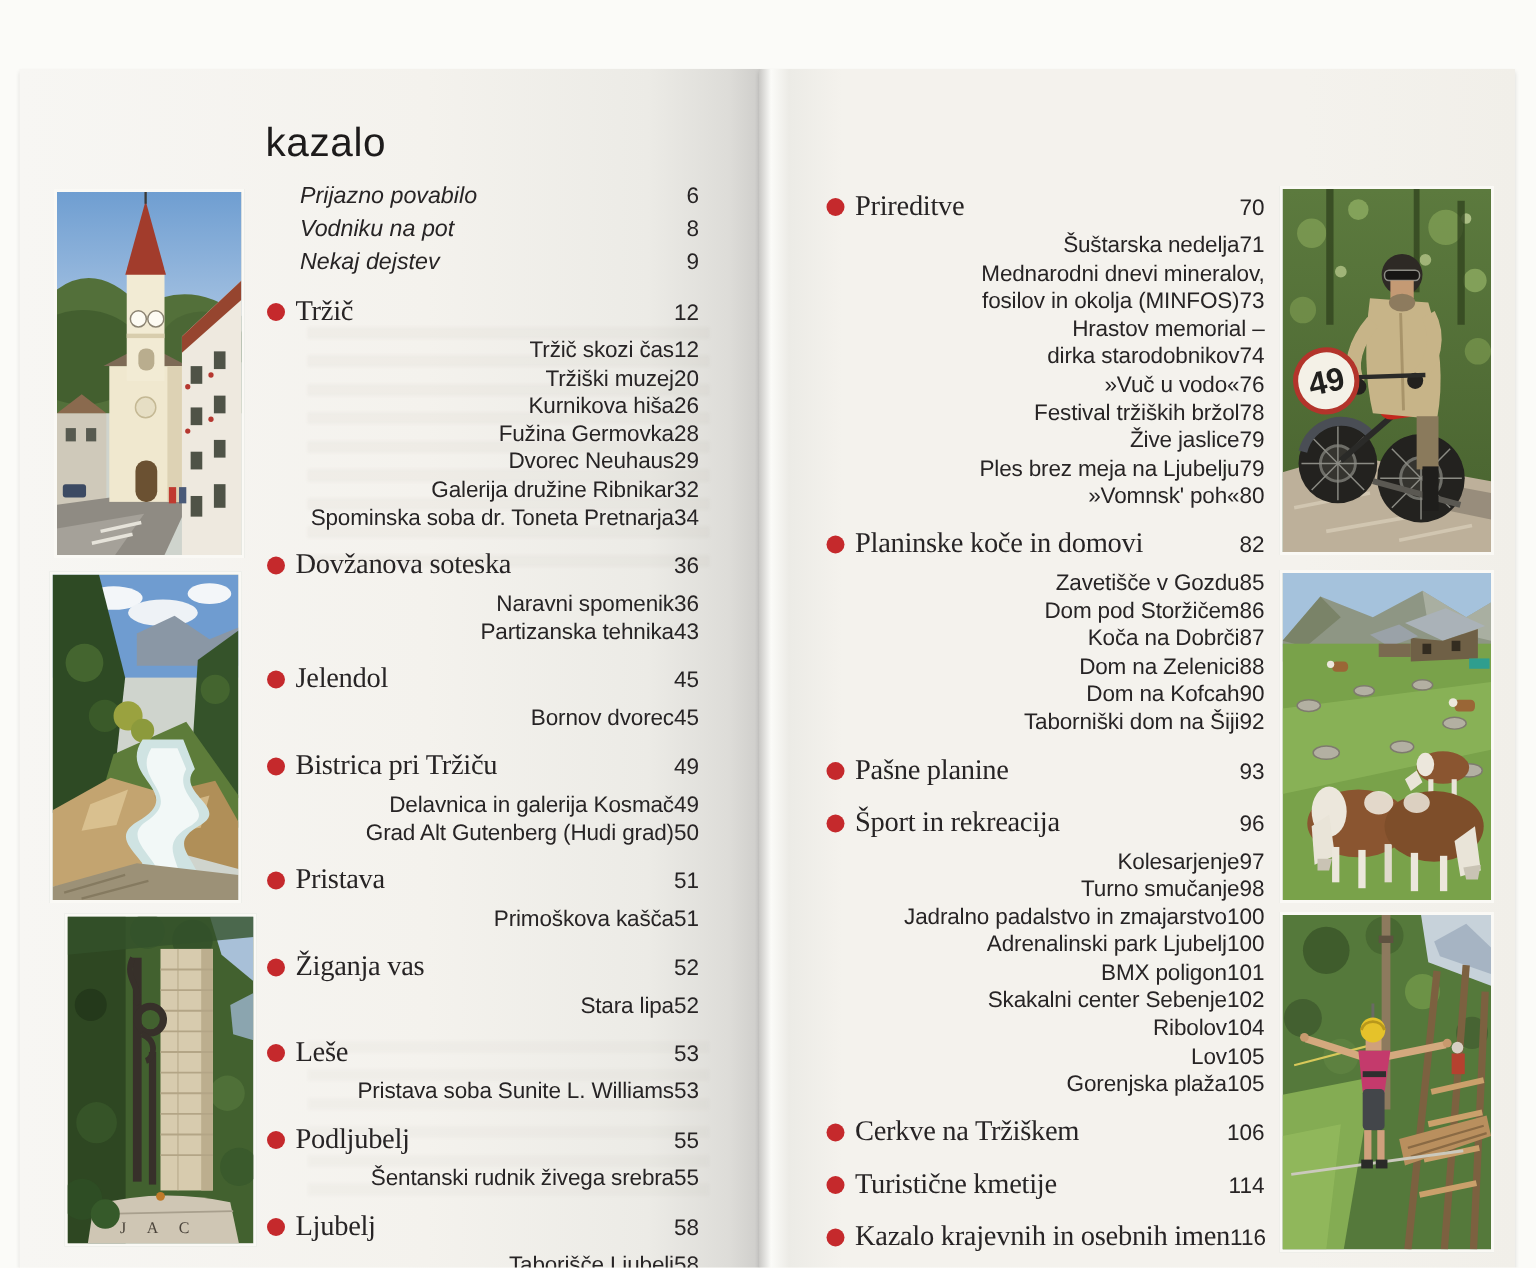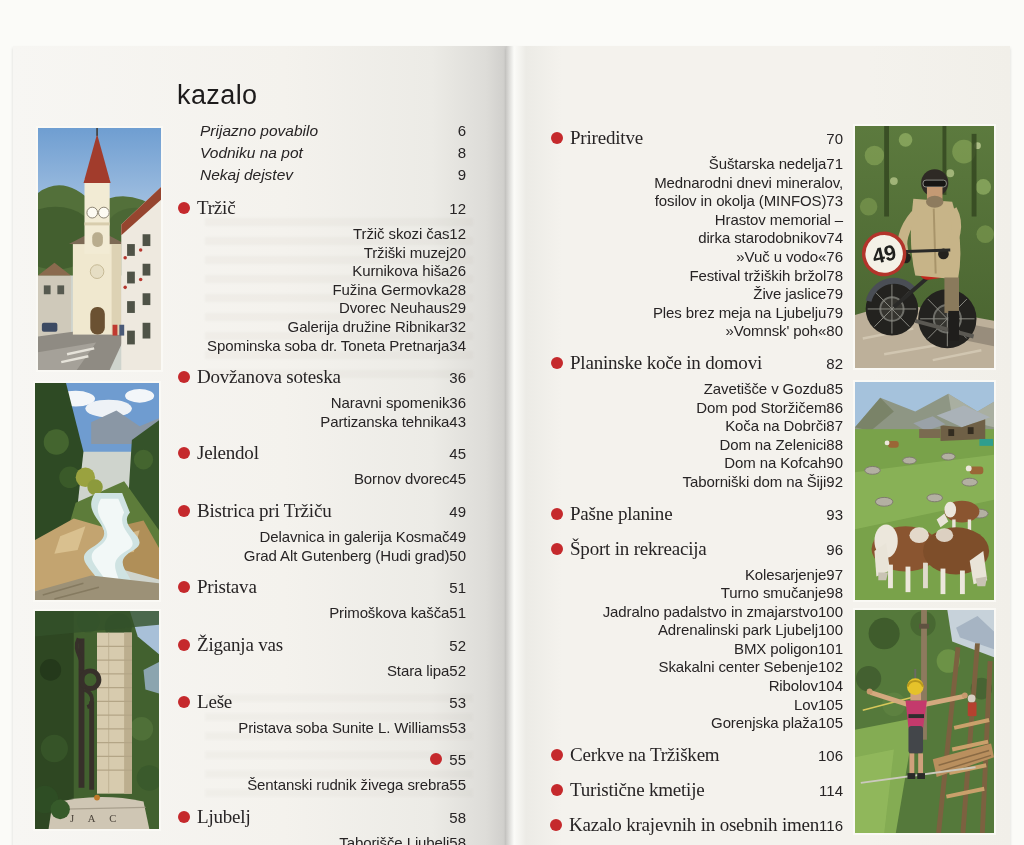--- a/index.html
+++ b/index.html
@@ -32,35 +32,35 @@
                   font-size:15px; font-style:normal; letter-spacing:0; }
 
   .toc-row.item { font-size:15px; line-height:18.6px; letter-spacing:-.1px; }
   .toc-row.item .lbl { padding-left:22px;text-align:right; }
   .toc-row.item.cont .lbl { padding-left:36px; }
 
   .toc-row.front-item { font-size:15.5px; line-height:22px; font-style:italic; }
   .toc-row.front-item .lbl { padding-left:22px; }
 
   .toc-row.section { font-family:"Liberation Serif", serif; font-size:19px; line-height:25px;
-                     letter-spacing:-.2px; margin:9px 0 4px 0;justify-content:flex-end; }
+                     letter-spacing:-.2px; margin:9px 0 4px 0; }
   .toc-row.section .bullet { width:12px; height:12px; border-radius:50%; background:#c5292c;
                              flex:0 0 auto; align-self:center; margin-right:7px; }
 
   .footer { position:absolute; top:817px; display:flex; align-items:center; gap:9px;
             font-size:15px; color:#2a2827; }
   .footer .dot { width:8px; height:8px; border-radius:50%; background:#c5292c; }
   .footer-left  { left:160px; }
   .footer-right { right:164px; }
 
   .photo { position:absolute; border:2px solid #faf9f5; overflow:hidden; background:#cfd4cd; }
   .photo svg { display:block; width:100%; height:100%; }
   .ph1 { left:36px;  top:86px;  width:127px; height:246px; }
   .ph2 { left:33px;  top:341px; width:128px; height:221px; }
-  .ph3 { left:33px;  top:569px; width:128px; height:222px; }
+  .ph3 { left:43px;  top:569px; width:128px; height:222px; }
   .ph4 { left:853px; top:84px;  width:143px; height:246px; }
   .ph5 { left:853px; top:340px; width:143px; height:222px; }
   .ph6 { left:853px; top:568px; width:143px; height:227px; }
 
   
   .ghost { position:absolute; pointer-events:none; filter:blur(1.1px);
            background:repeating-linear-gradient(180deg, rgba(138,126,108,.13) 0 8px, rgba(0,0,0,0) 8px 19px); }
   .ghost-l1 { left:192px; top:172px; width:268px; height:160px; opacity:.42; }
   .ghost-l2 { left:192px; top:648px; width:268px; height:110px; opacity:.30; }
 </style>
@@ -183,20 +183,21 @@
         <span class="bullet"></span>
         <span class="lbl">Leše</span>
         <span class="num">53</span>
       </div>
       <div class="toc-row item">
         <span class="lbl">Pristava soba Sunite L. Williams</span>
         <span class="num">53</span>
       </div>
       <div class="toc-row section">
         <span class="bullet"></span>
+        <span class="lbl">Podljubelj</span>
         <span class="num">55</span>
       </div>
       <div class="toc-row item">
         <span class="lbl">Šentanski rudnik živega srebra</span>
         <span class="num">55</span>
       </div>
       <div class="toc-row section">
         <span class="bullet"></span>
         <span class="lbl">Ljubelj</span>
         <span class="num">58</span>

